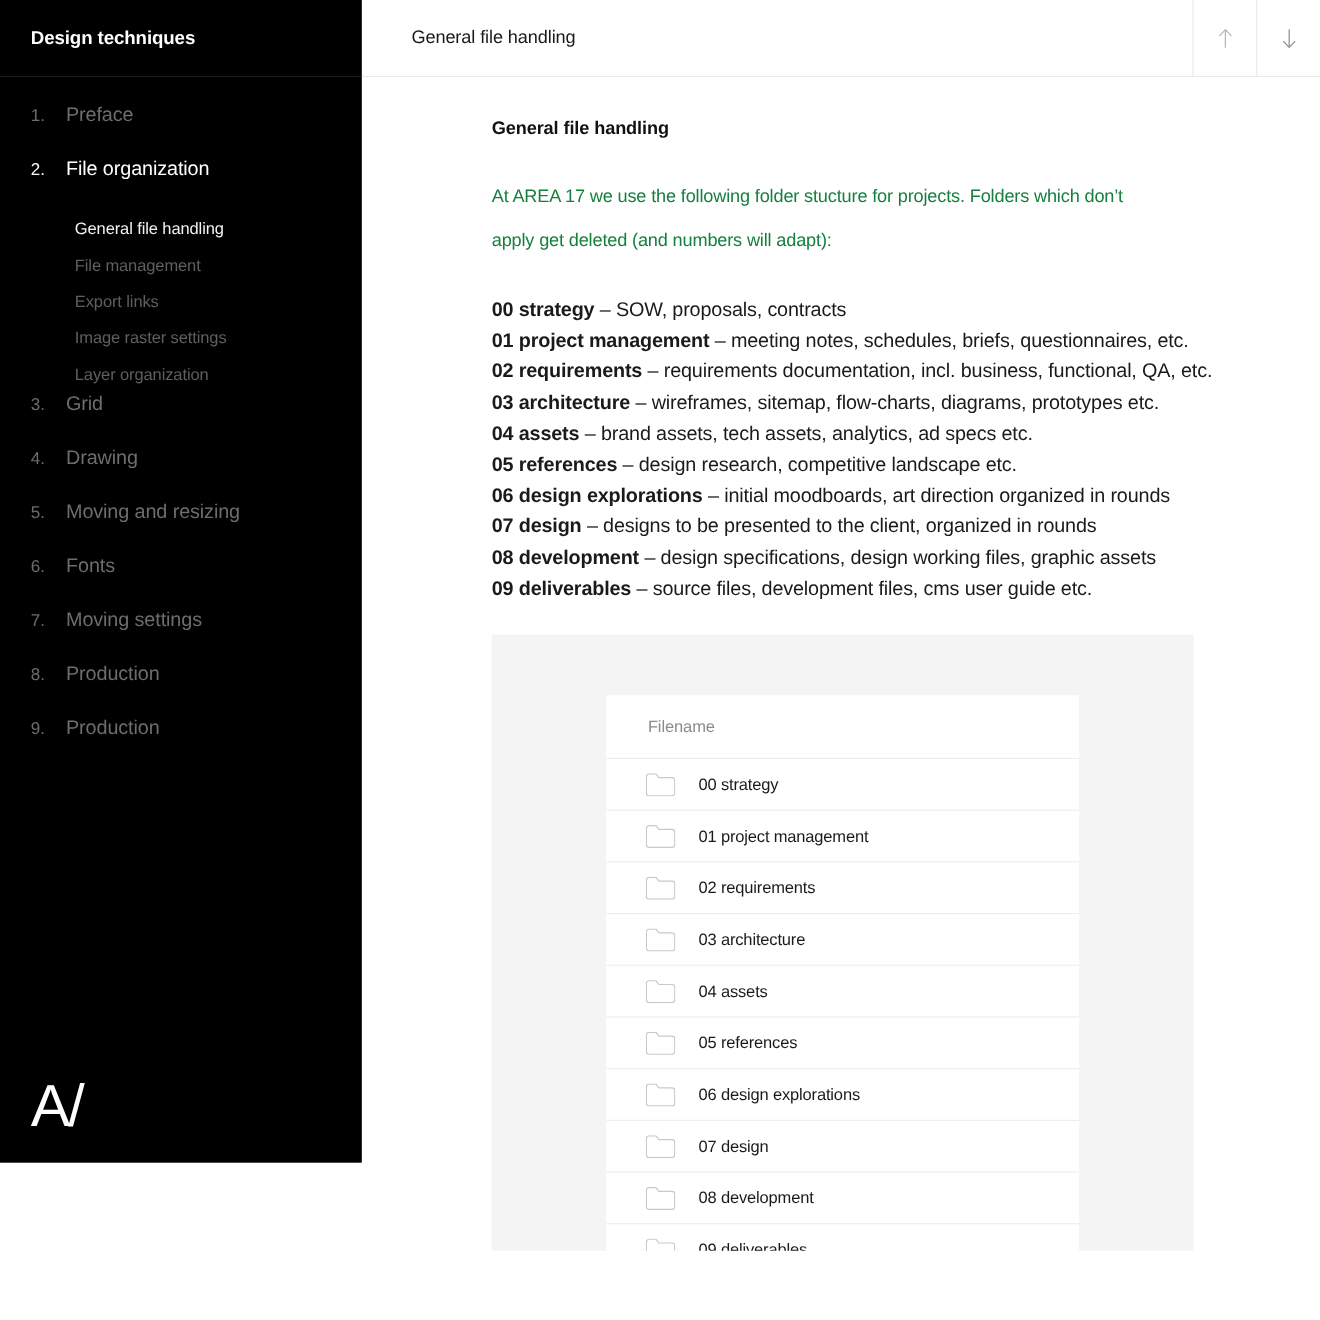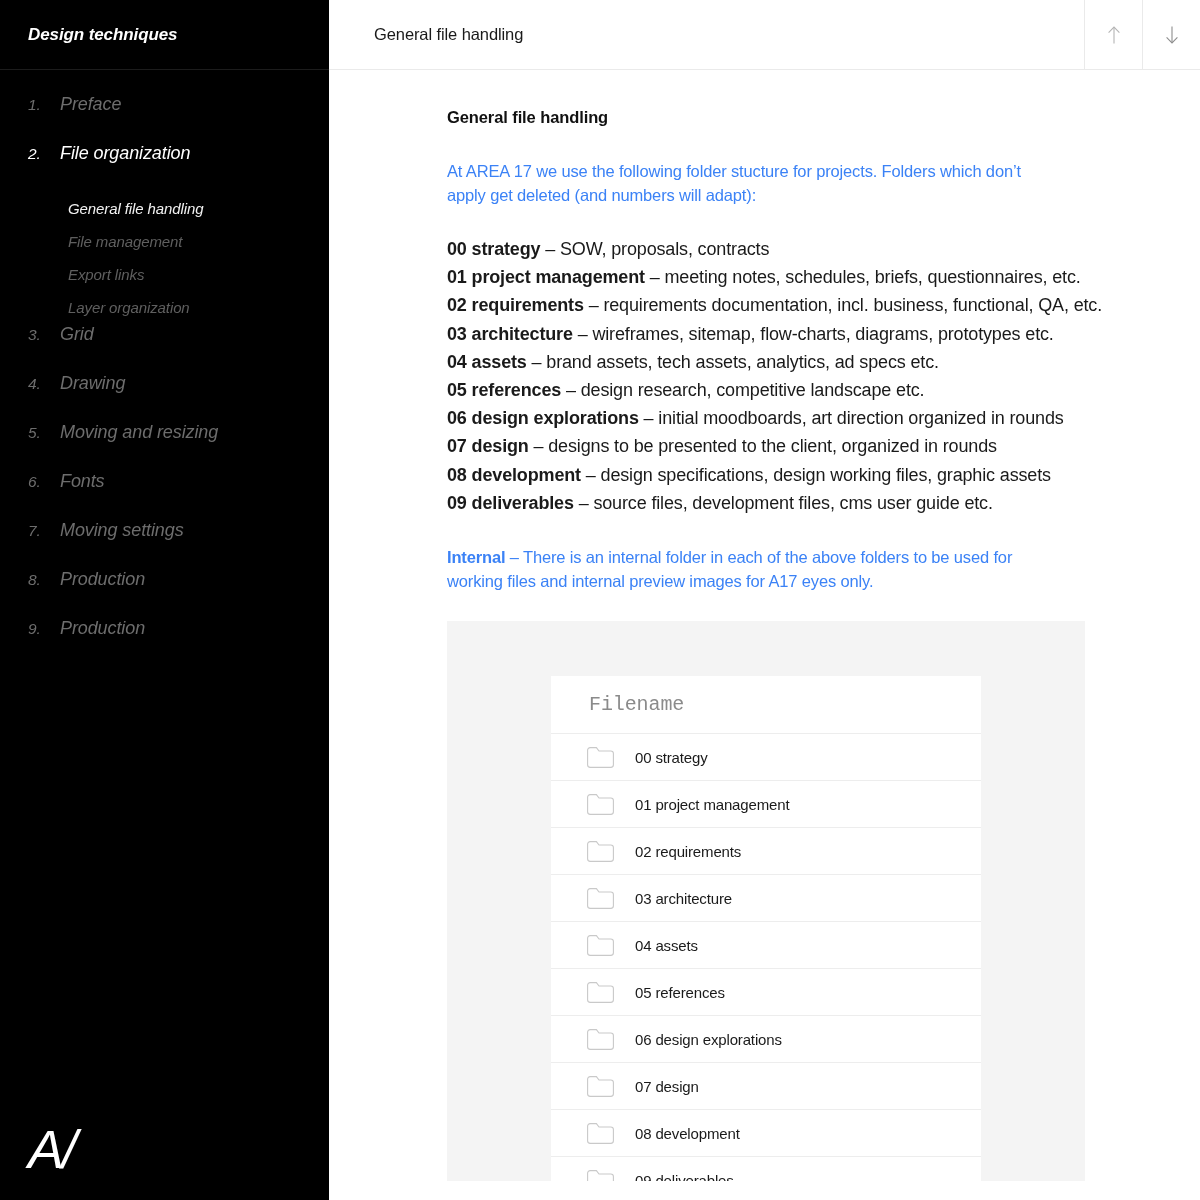--- a/index.html
+++ b/index.html
@@ -15,25 +15,24 @@
   .app {
     display: flex;
     width: 1200px;
     height: 1200px;
   }
 
   
   .sidebar {
     width: 329px;
     min-width: 329px;
-    height: 1200px;
+    height: 1057px;
     background: #000000;
     position: relative;
     overflow: hidden;
-    font-style: italic;
   }
   .sidebar-header {
     height: 70px;
     display: flex;
     align-items: center;
     padding-left: 28px;
     border-bottom: 1px solid #1c1c1c;
   }
   .sidebar-title {
     color: #ffffff;
@@ -146,22 +145,22 @@
   }
   .doc-heading {
     font-size: 16.5px;
     font-weight: 700;
     color: #111;
     letter-spacing: -0.1px;
     margin-bottom: 32px;
   }
   .doc-para {
     font-size: 16.5px;
-    color: #3b82f6;
-    line-height: 24px;
+    color: #15803d;
+    line-height: 40px;
     letter-spacing: -0.15px;
     margin-bottom: 28px;
     width: 590px;
   }
   .folder-list {
     margin-bottom: 28px;
   }
   .folder-line {
     font-size: 18px;
     color: #1a1a1a;
@@ -188,24 +187,23 @@
     width: 430px;
     background: #ffffff;
     padding: 0;
     overflow: hidden;
   }
   .file-card-head {
     height: 57px;
     display: flex;
     align-items: center;
     padding-left: 38px;
-    font-size: 20px;
+    font-size: 15px;
     color: #8b8b8b;
     letter-spacing: -0.1px;
-    font-family: Liberation Mono, monospace;
   }
   .file-row {
     height: 47px;
     display: flex;
     align-items: center;
     padding-left: 36px;
     border-top: 1px solid #ededed;
     cursor: pointer;
   }
   .file-icon {
@@ -246,20 +244,23 @@
 
       <div class="subnav">
         <div class="subnav-item active">
           <span class="subnav-label">General file handling</span>
         </div>
         <div class="subnav-item">
           <span class="subnav-label">File management</span>
         </div>
         <div class="subnav-item">
           <span class="subnav-label">Export links</span>
+        </div>
+        <div class="subnav-item">
+          <span class="subnav-label">Image raster settings</span>
         </div>
         <div class="subnav-item">
           <span class="subnav-label">Layer organization</span>
         </div>
       </div>
 
       <div class="nav-item">
         <span class="nav-num">3.</span>
         <span class="nav-label">Grid</span>
       </div>
@@ -349,21 +350,20 @@
             <b>07 design</b><span> – designs to be presented to the client, organized in rounds</span>
           </div>
           <div class="folder-line">
             <b>08 development</b><span> – design specifications, design working files, graphic assets</span>
           </div>
           <div class="folder-line">
             <b>09 deliverables</b><span> – source files, development files, cms user guide etc.</span>
           </div>
         </div>
 
-        <p class="doc-para"><b>Internal</b><span> – There is an internal folder in each of the above folders to be used for working files and internal preview images for A17 eyes only.</span></p>
 
       </div>
 
       <div class="figure">
         <div class="file-card">
           <div class="file-card-head">Filename</div>
 
           <div class="file-row">
             <span class="file-icon">
               <svg width="27" height="21" viewBox="0 0 27 21" fill="none">

